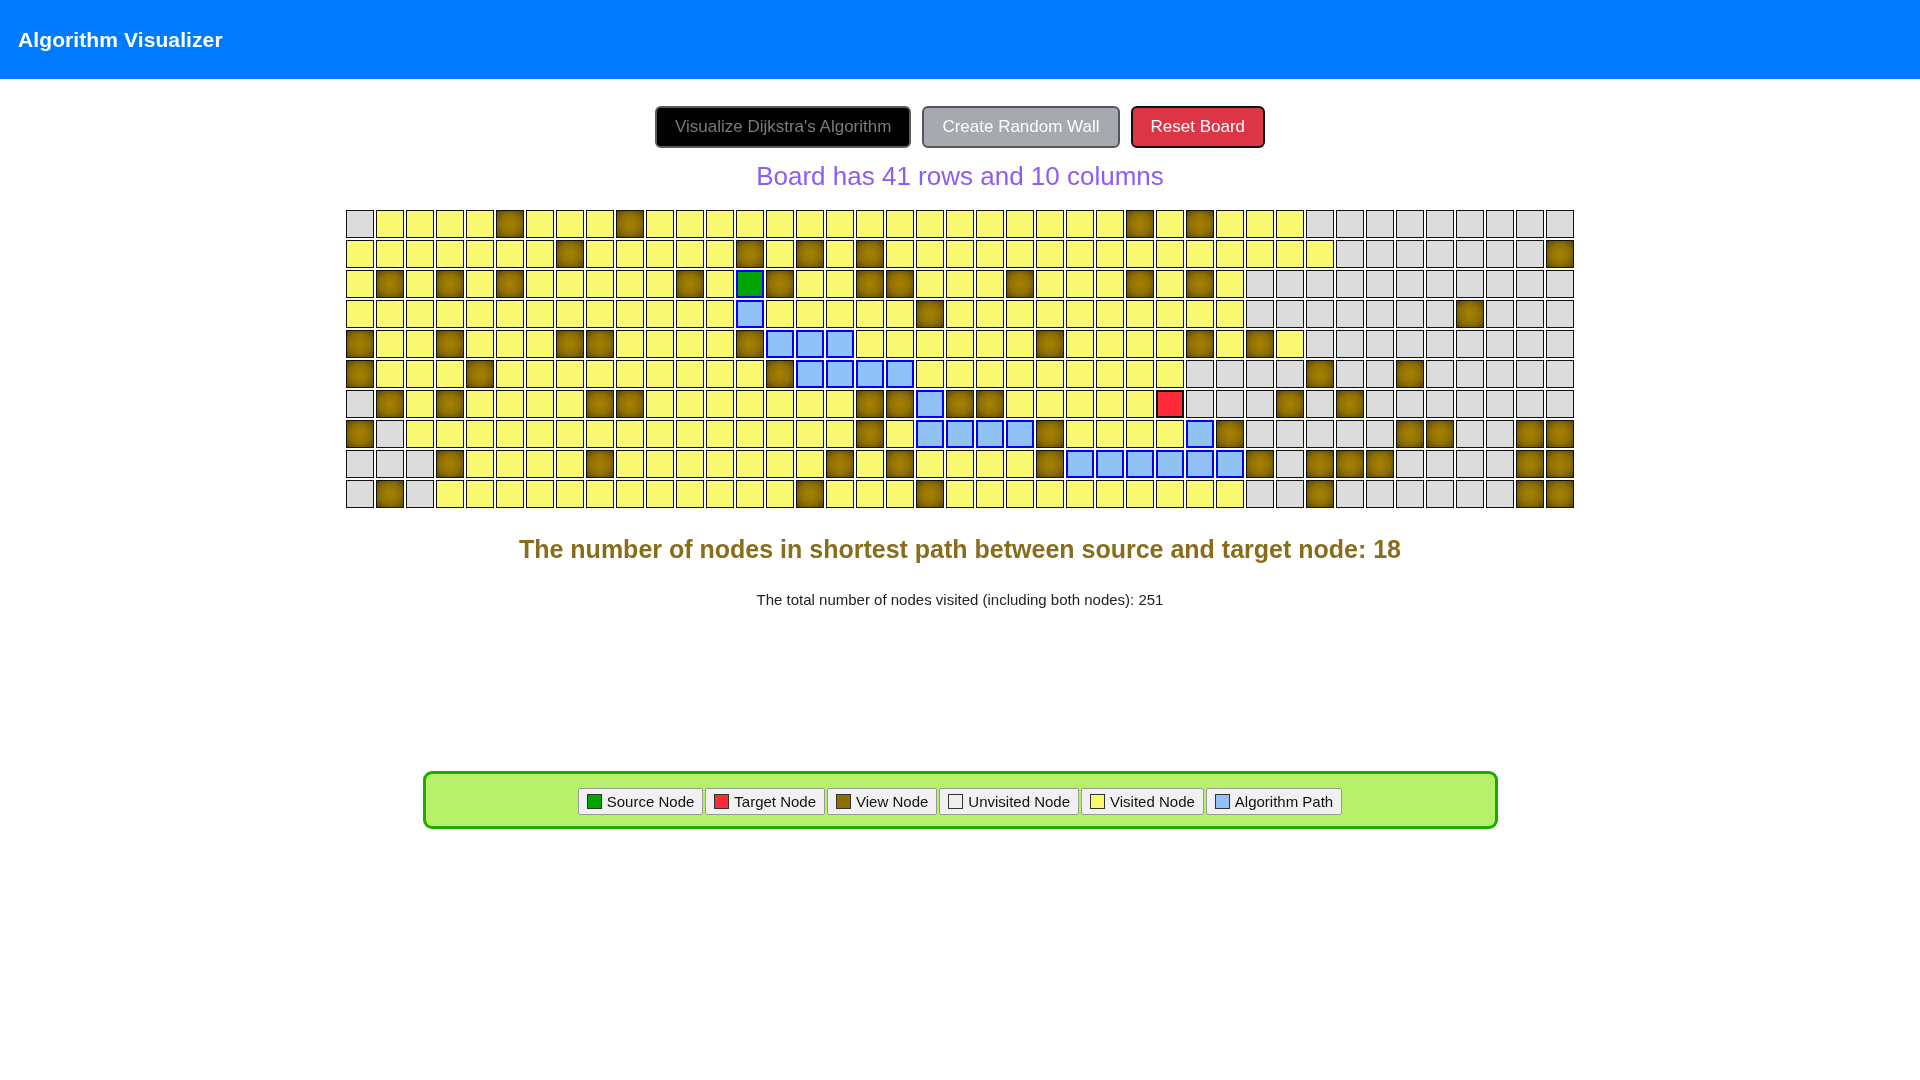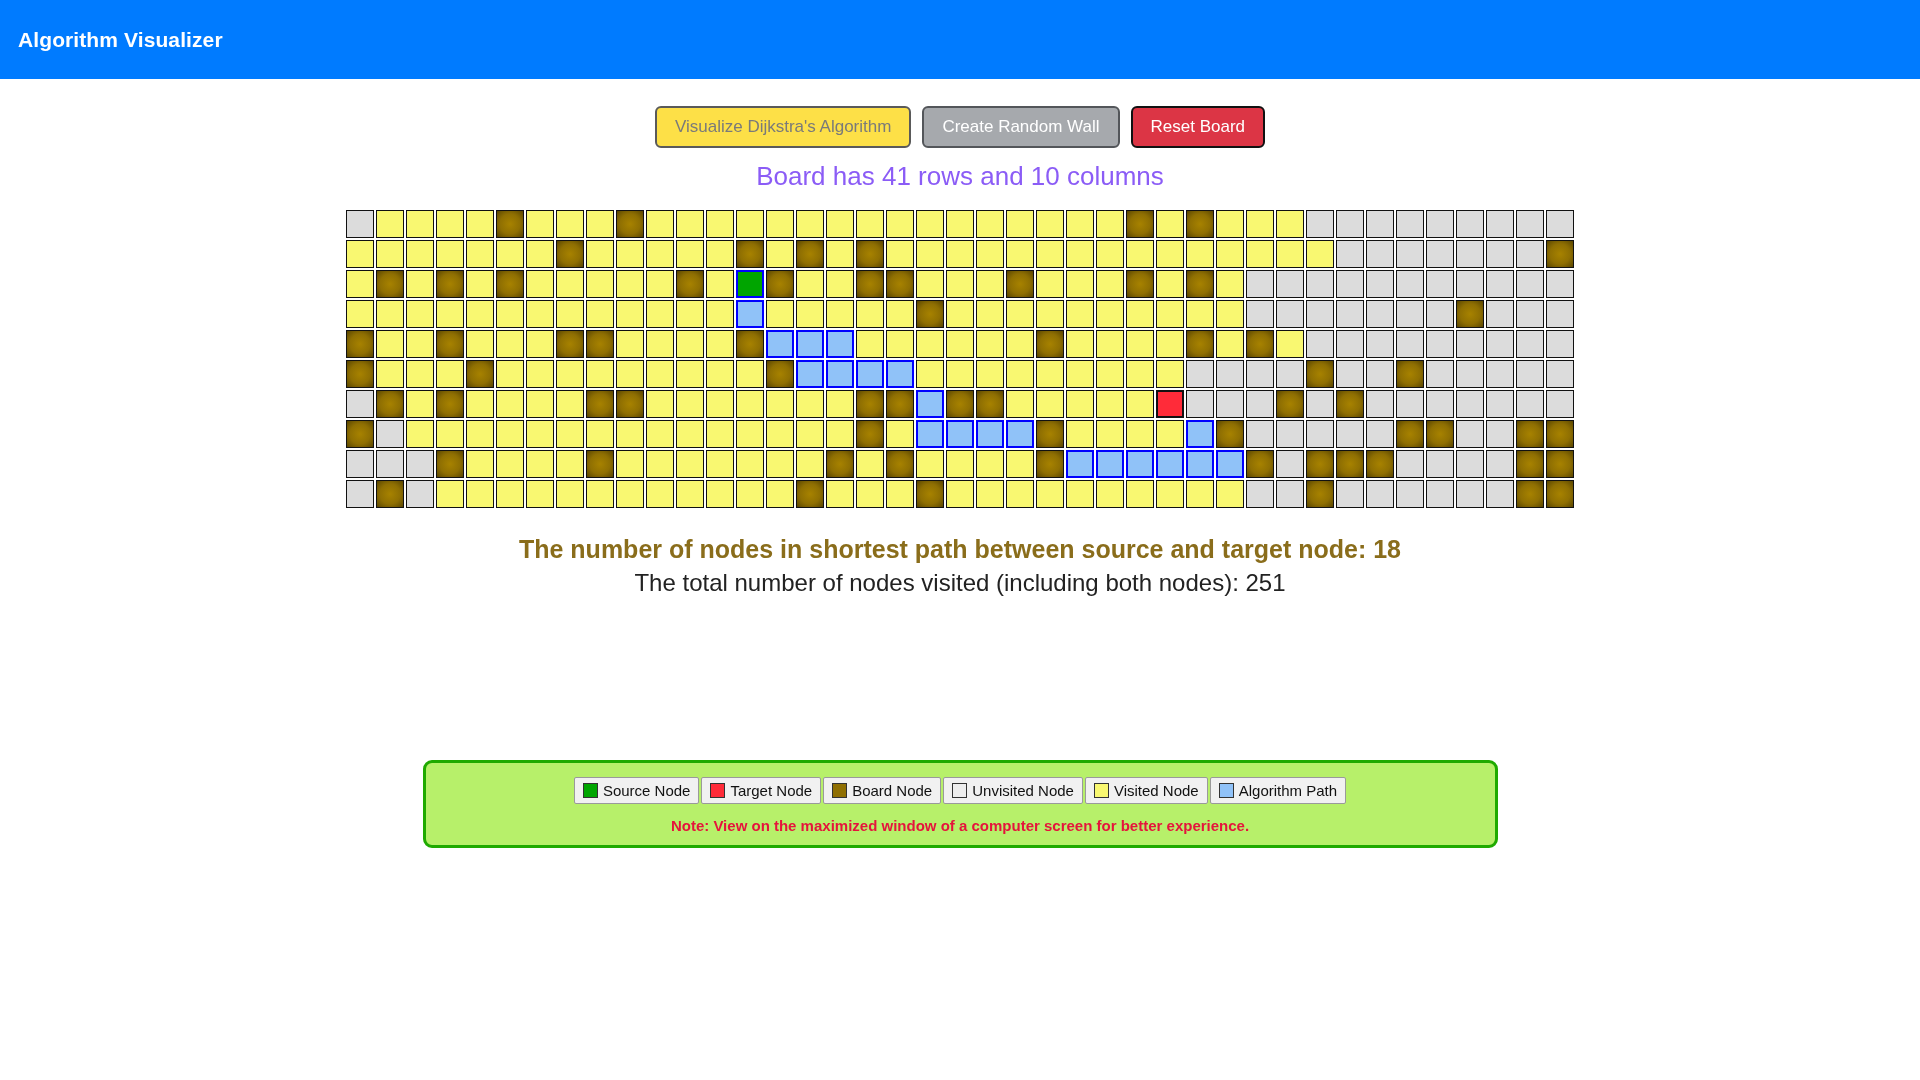--- a/index.html
+++ b/index.html
@@ -38,21 +38,21 @@
   .tb-btn {
     font-family: "Liberation Sans", sans-serif;
     font-size: 17px;
     padding: 9px 18px;
     border-radius: 6px;
     cursor: pointer;
     line-height: 1.2;
     white-space: nowrap;
   }
   #btn-visualize {
-    background: #fde047;
+    background: #000000;
     color: #7a7a7a;
     border: 2px solid #5a5a5a;
     cursor: default;
   }
   #btn-random-wall {
     background: #a6a9ad;
     color: #ffffff;
     border: 2px solid #53565a;
   }
   #btn-reset-board {
@@ -97,23 +97,23 @@
   
   #result-primary {
     text-align: center;
     font-size: 25px;
     font-weight: bold;
     color: #8a6d1b;
     margin-top: 27px;
   }
   #result-secondary {
     text-align: center;
-    font-size: 24px;
+    font-size: 15px;
     color: #222222;
-    margin-top: 5px;
+    margin-top: 27px;
   }
 
   
   #legend-wrap {
     display: flex;
     justify-content: center;
     margin-top: 163px;
   }
   #legend-box {
     width: 1075px;
@@ -593,30 +593,29 @@
         <div class="legend-item">
           <span class="legend-swatch" style="background: rgb(0, 165, 0);"></span>
           <span>Source Node</span>
         </div>
         <div class="legend-item">
           <span class="legend-swatch" style="background: rgb(255, 43, 57);"></span>
           <span>Target Node</span>
         </div>
         <div class="legend-item">
           <span class="legend-swatch" style="background: rgb(143, 111, 2);"></span>
-          <span>Board Node</span>
+          <span>View Node</span>
         </div>
         <div class="legend-item">
           <span class="legend-swatch" style="background: rgb(238, 238, 238);"></span>
           <span>Unvisited Node</span>
         </div>
         <div class="legend-item">
           <span class="legend-swatch" style="background: rgb(249, 248, 113);"></span>
           <span>Visited Node</span>
         </div>
         <div class="legend-item">
           <span class="legend-swatch" style="background: rgb(144, 194, 248);"></span>
           <span>Algorithm Path</span>
         </div>
       </div>
-    <div id="legend-note">Note: View on the maximized window of a computer screen for better experience.</div>
   </div>
 </div>
 
 </body></html>

